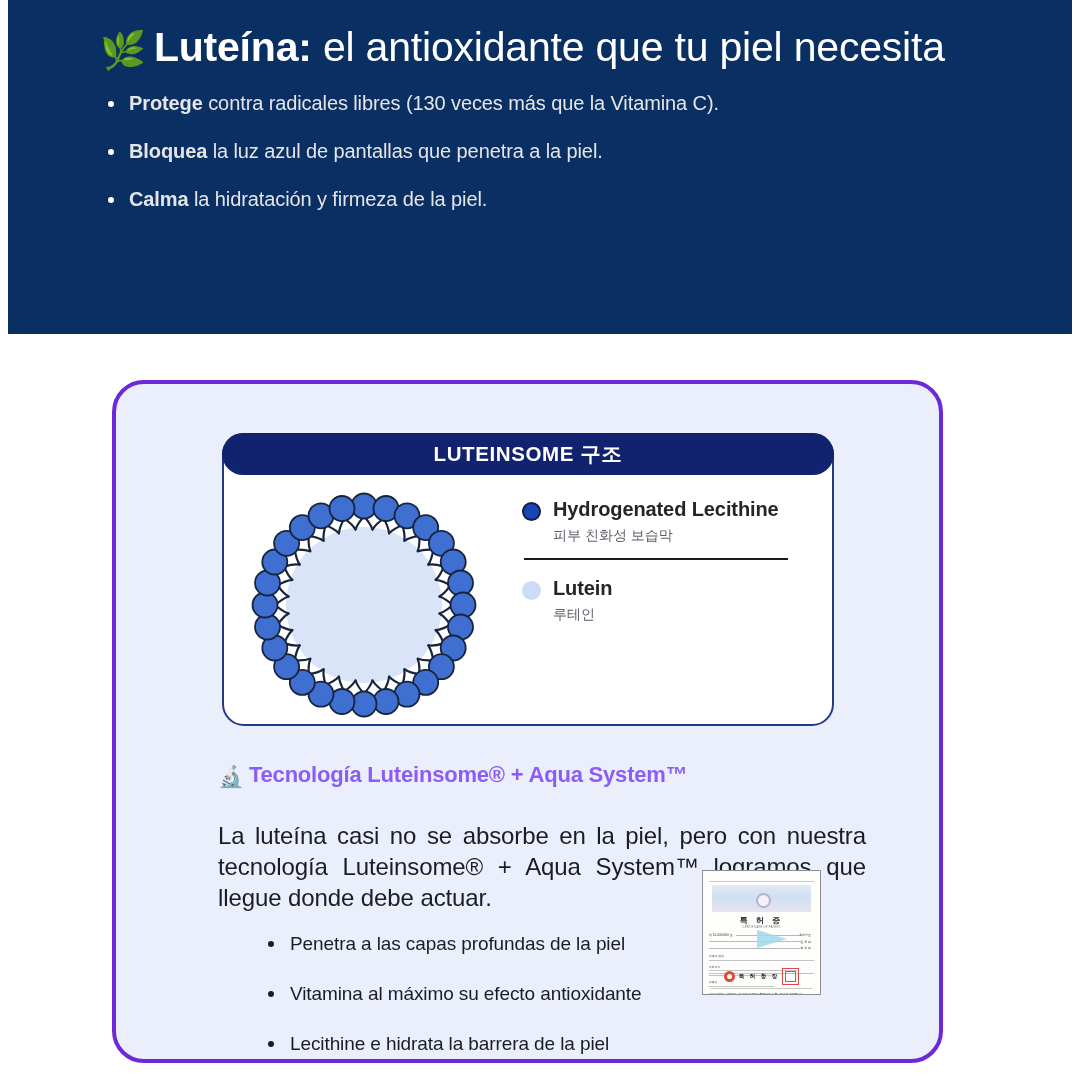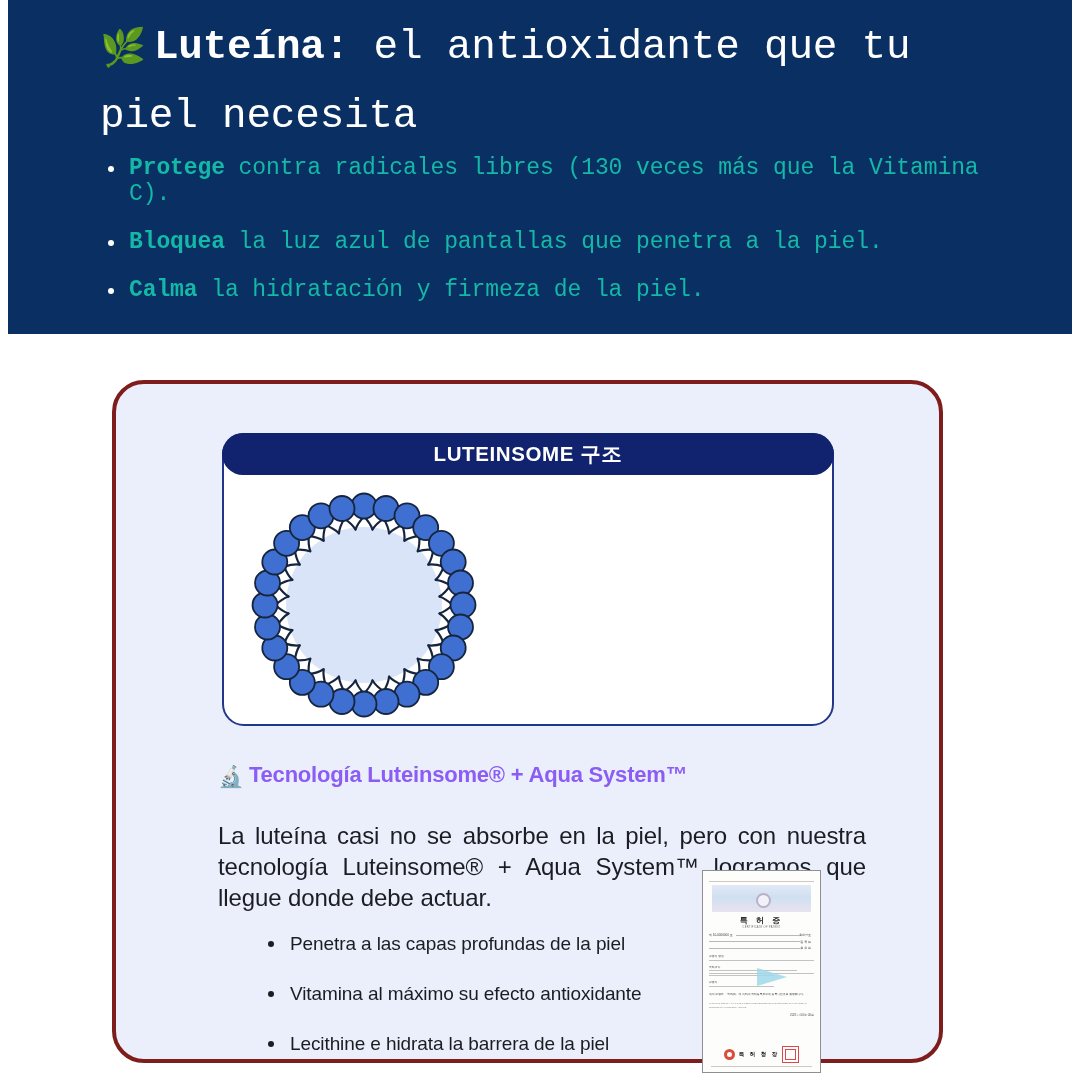--- a/index.html
+++ b/index.html
@@ -18,21 +18,20 @@
   
   .hero {
     position: absolute;
     left: 8px;
     top: 0;
     width: 1064px;
     height: 334px;
     background: #0a2f63;
     box-sizing: border-box;
     padding: 14px 0 16px 0;
-    font-family: Liberation Mono, monospace;
   }
   .hero-title {
     color: #ffffff;
     font-size: 41px;
     line-height: 66px;
     font-weight: 400;
     margin: 0;
     padding: 0 60px 0 92px;
     letter-spacing: -0.2px;
   }
@@ -44,22 +43,22 @@
   .hero-title b {
     font-weight: 700;
   }
 
   .hero-list {
     list-style: none;
     margin: 6px 0 0 0;
     padding: 0 40px 0 96px;
   }
   .hero-list li {
-    color: #14b8a6;
-    font-size: 23px;
+    color: #e5e5e5;
+    font-size: 20px;
     line-height: 26px;
     margin-bottom: 22px;
     position: relative;
     padding-left: 25px;
     font-weight: 400;
     letter-spacing: -0.1px;
   }
   .hero-list li::before {
     content: "";
     position: absolute;
@@ -76,21 +75,21 @@
 
   
   .card {
     position: absolute;
     left: 112px;
     top: 380px;
     width: 831px;
     height: 683px;
     box-sizing: border-box;
     background: #eaeffb;
-    border: 4px solid #7f1d1d;
+    border: 4px solid #6d28d9;
     border-radius: 32px;
   }
 
   
   .diagram-panel {
     position: absolute;
     left: 106px;
     top: 49px;
     width: 612px;
     height: 293px;
@@ -229,21 +228,21 @@
     border-radius: 50%;
     background: #1a1d21;
   }
 
   
   .certificate {
     position: absolute;
     left: 586px;
     top: 486px;
     width: 119px;
-    height: 203px;
+    height: 125px;
     background: #fdfdfb;
     border: 1px solid #8e8e93;
     box-sizing: border-box;
     padding: 5px 6px;
     overflow: hidden;
   }
   .cert-inner {
     width: 100%;
     height: 100%;
     position: relative;
@@ -512,20 +511,39 @@
             <circle cx="29.5" cy="98.0" r="12.5" fill="#3f6fd0" stroke="#16253d" stroke-width="1.8"></circle>
             <circle cx="36.8" cy="77.0" r="12.5" fill="#3f6fd0" stroke="#16253d" stroke-width="1.8"></circle>
             <circle cx="48.6" cy="58.3" r="12.5" fill="#3f6fd0" stroke="#16253d" stroke-width="1.8"></circle>
             <circle cx="64.3" cy="42.6" r="12.5" fill="#3f6fd0" stroke="#16253d" stroke-width="1.8"></circle>
             <circle cx="83.0" cy="30.8" r="12.5" fill="#3f6fd0" stroke="#16253d" stroke-width="1.8"></circle>
             <circle cx="104.0" cy="23.5" r="12.5" fill="#3f6fd0" stroke="#16253d" stroke-width="1.8"></circle>
           </g>
       </svg>
     </div>
 
+    <div class="legend">
+      <div class="legend-row">
+        <span class="legend-dot dark"></span>
+        <span class="legend-text">
+          <span class="en" style="display:block">Hydrogenated Lecithine</span>
+          <span class="ko" style="display:block">피부 친화성 보습막</span>
+        </span>
+      </div>
+
+      <div class="legend-divider"></div>
+
+      <div class="legend-row">
+        <span class="legend-dot light"></span>
+        <span class="legend-text">
+          <span class="en" style="display:block">Lutein</span>
+          <span class="ko" style="display:block">루테인</span>
+        </span>
+      </div>
+    </div>
   </div>
 
   <h2 class="tech-heading">
     <span class="emoji-micro">🔬</span><span>Tecnología Luteinsome® + Aqua System™</span>
   </h2>
 
   <p class="tech-paragraph">La luteína casi no se absorbe en la piel, pero con nuestra tecnología Luteinsome® + Aqua System™ logramos que llegue donde debe actuar.</p>
 
   <ul class="tech-list">
     <li>Penetra a las capas profundas de la piel</li>

